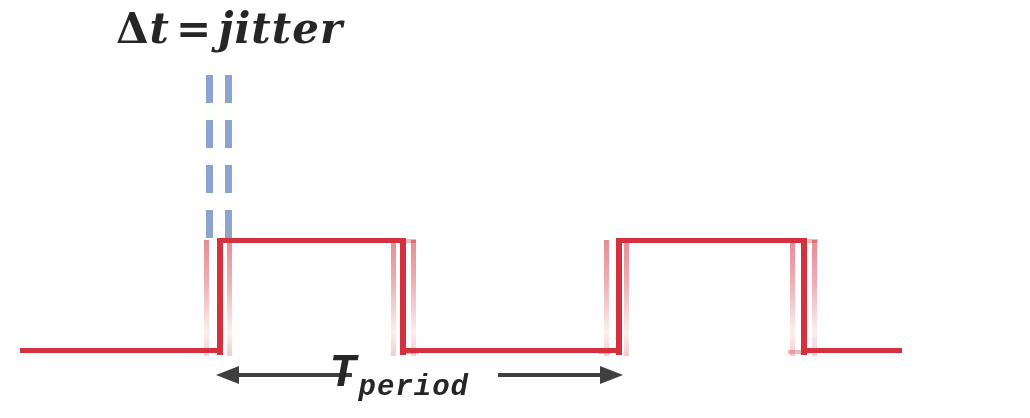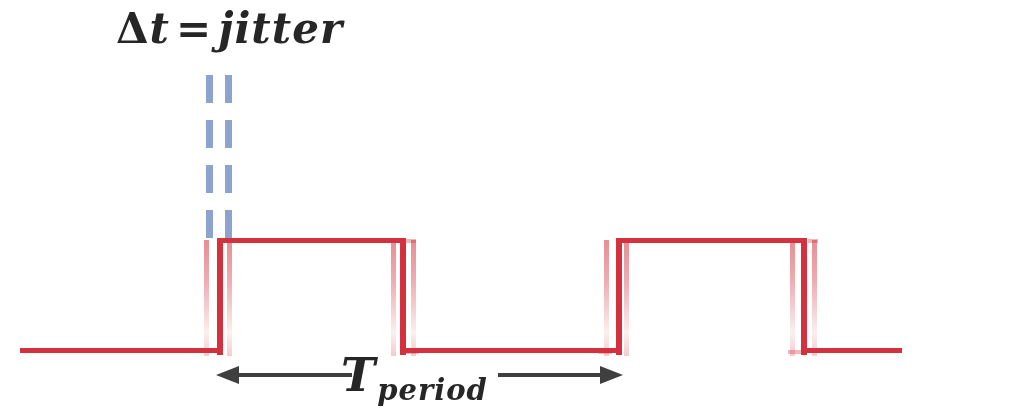--- a/index.html
+++ b/index.html
@@ -20,22 +20,22 @@
   }
   
   .jitter-label{
     position:absolute;left:116px;top:4px;
     font-size:42px;font-weight:700;color:var(--label-text);
     white-space:nowrap;letter-spacing:1px;
   }
   .jitter-label .it{font-style:italic;}
   .jitter-label .eq{padding:0 6px;}
   .period-label{
-    position:absolute;left:341px;top:348px;
-    color:var(--label-text);white-space:nowrap;
+    position:absolute;left:329px;top:348px;
+    color:var(--label-text);white-space:nowrap;font-family:Liberation Mono, monospace;
   }
   .period-label .sym{font-size:46px;font-weight:700;font-style:italic;}
   .period-label .sub{
     font-size:29px;font-weight:700;font-style:italic;
     position:relative;top:9px;left:2px;letter-spacing:1px;
   }
   
   .jdash{
     position:absolute;top:75px;height:163px;width:7px;
     background-image:repeating-linear-gradient(

